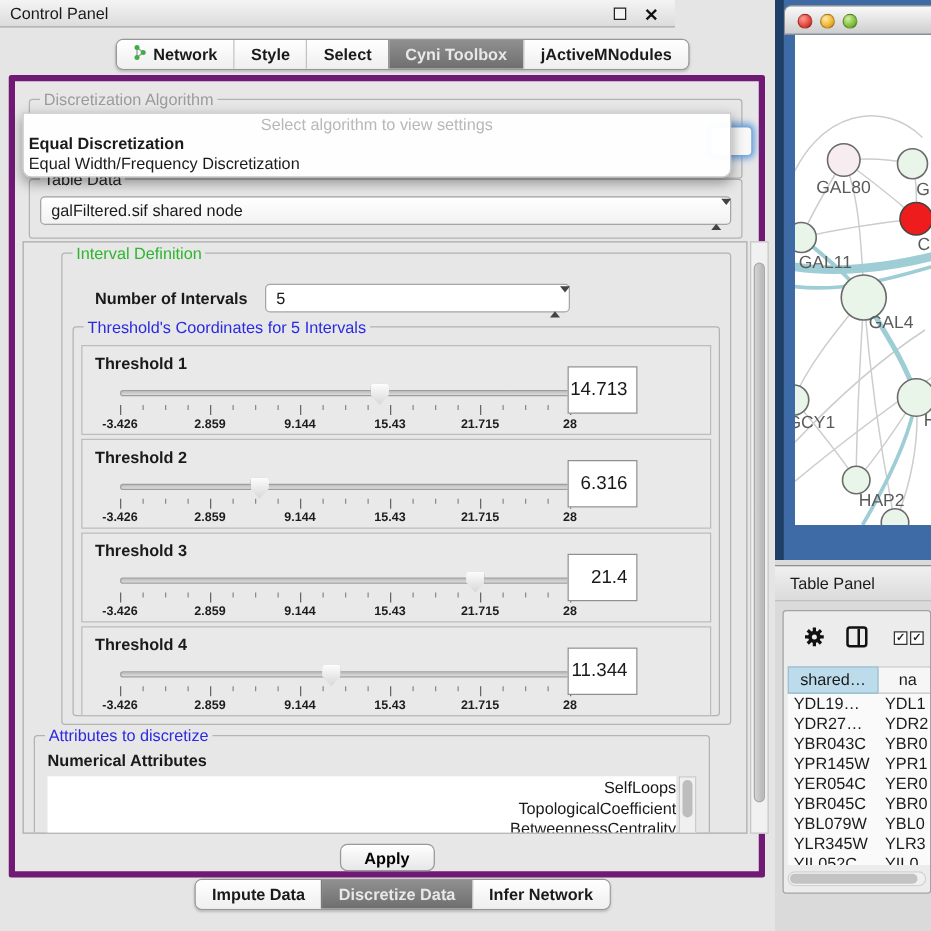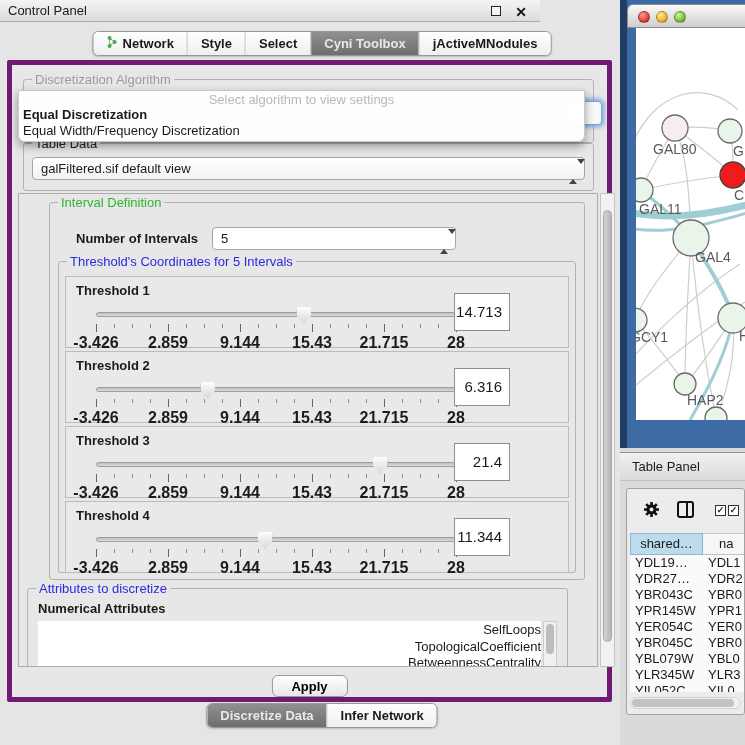--- a/index.html
+++ b/index.html
@@ -66,21 +66,21 @@
   .th-slider { position:absolute; left:30px; top:30px; width:360px; height:40px; }
   .track { position:absolute; left:0; right:0; top:5px; height:5px; border-radius:3px;
     background:linear-gradient(#bdbdbd,#dcdcdc); border:1px solid #9e9e9e; }
   .thumb { position:absolute; top:0; width:15px; height:17px; transform:translateX(-50%);
     background:linear-gradient(#fdfdfd,#d7d7d7); clip-path:polygon(10% 0,90% 0,100% 14%,100% 52%,50% 100%,0 52%,0 14%);
     filter:drop-shadow(0 0 1px #808080); }
   .ticks { position:absolute; left:0; right:0; top:17px; height:9px; }
   .tick { position:absolute; top:0; width:1px; height:4px; background:#8a8a8a; }
   .tick.major { height:8px; background:#666; }
   .tlabels { position:absolute; left:0; right:0; top:27px; height:12px; }
-  .tlab { position:absolute; transform:translateX(-50%); font-size:16px; font-weight:700; color:#1c1c1c; white-space:nowrap; }
+  .tlab { position:absolute; transform:translateX(-50%); font-size:10px; font-weight:700; color:#1c1c1c; white-space:nowrap; }
   .th-value { position:absolute; right:58px; top:16px; width:56px; height:38px; background:#fff;
     border:1px solid #8f8f8f; font-size:15px; text-align:right; padding-right:7px; line-height:36px; }
 
   .attrs-group { left:8px; right:29px; top:394px; height:96px;text-align:right; }
   .na-label { position:absolute; left:10px; top:12px; font-size:13px; font-weight:700; }
   .attr-list { position:absolute; left:10px; right:26px; top:32px; height:64px; background:#fff; overflow:hidden; }
   .attr-item { font-size:13px; line-height:15.5px; padding-left:8px; padding-top:1px; }
   .list-scroll { position:absolute; right:10px; top:32px; width:14px; height:64px; background:#f0f0f0; border:1px solid #cccccc; }
   .list-thumb { position:absolute; left:2px; top:2px; width:8px; height:30px; background:#bdbdbd; border-radius:4px; }
 
@@ -167,21 +167,21 @@
     <div class="focus-combo"></div>
     <div class="popup">
       <div class="popup-hint">Select algorithm to view settings</div>
       <div class="popup-opt bold">Equal Discretization</div>
       <div class="popup-opt">Equal Width/Frequency Discretization</div>
     </div>
 
     <div class="group td-group">
       <span class="group-label lab-dark">Table Data</span>
       <div class="combo">
-        <span>galFiltered.sif default view</span>
+        <span>galFiltered.sif shared node</span>
         <span class="combo-arrows"><span class="arr-up"></span><span class="arr-dn"></span></span>
       </div>
     </div>
 
     <div class="scroll-area">
       <div class="group interval-group">
         <span class="group-label lab-green">Interval Definition</span>
         <span class="noi-label">Number of Intervals</span>
         <div class="noi-spinner">
           <span>5</span>
@@ -367,20 +367,23 @@
       </div>
     </div>
     <div class="v-scroll">
         <div class="v-thumb"></div>
       </div>
 
     <button class="apply-btn">Apply</button>
   </div>
 
   <div class="seg-bar" id="bottom-tabs">
+      <div class="seg">
+        <span>Impute Data</span>
+      </div>
       <div class="seg sel">
         <span>Discretize Data</span>
       </div>
       <div class="seg">
         <span>Infer Network</span>
       </div>
     </div>
 </div>
 
 <div id="right-region">

